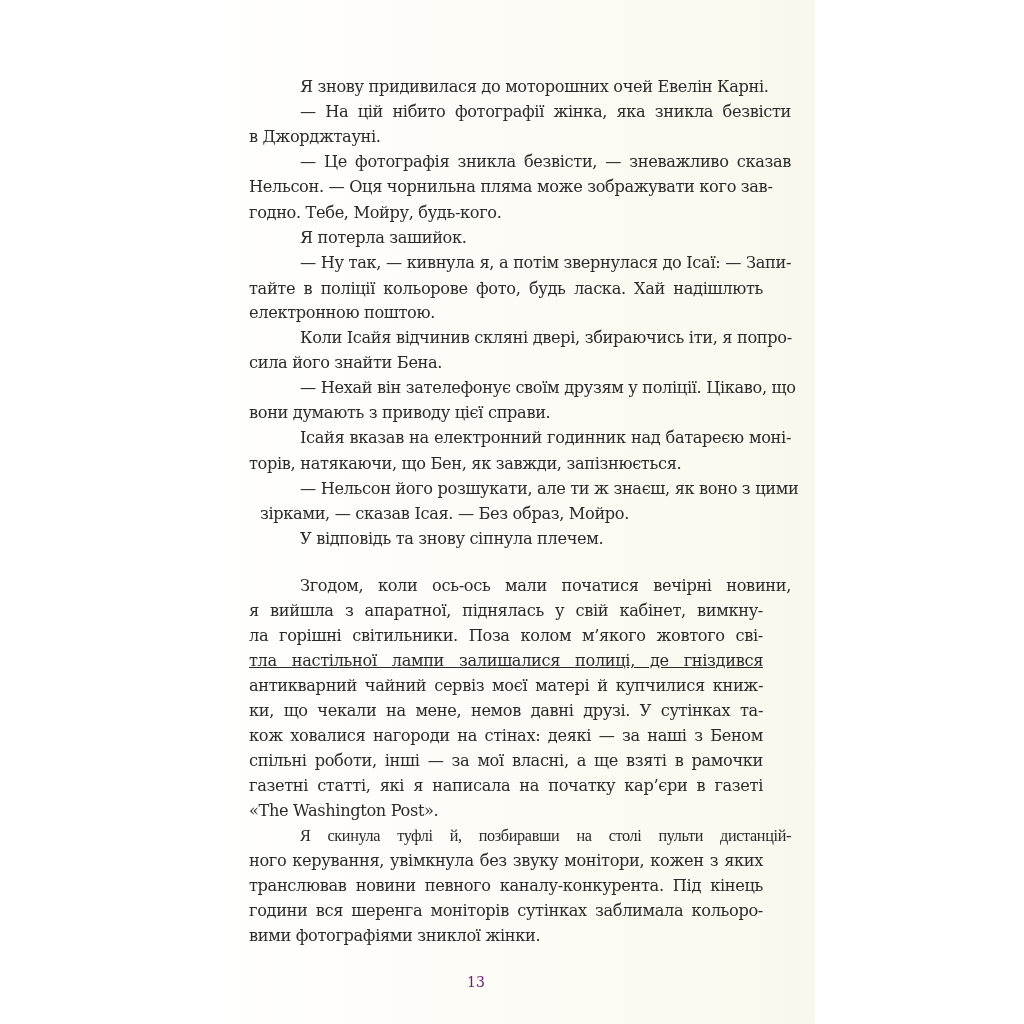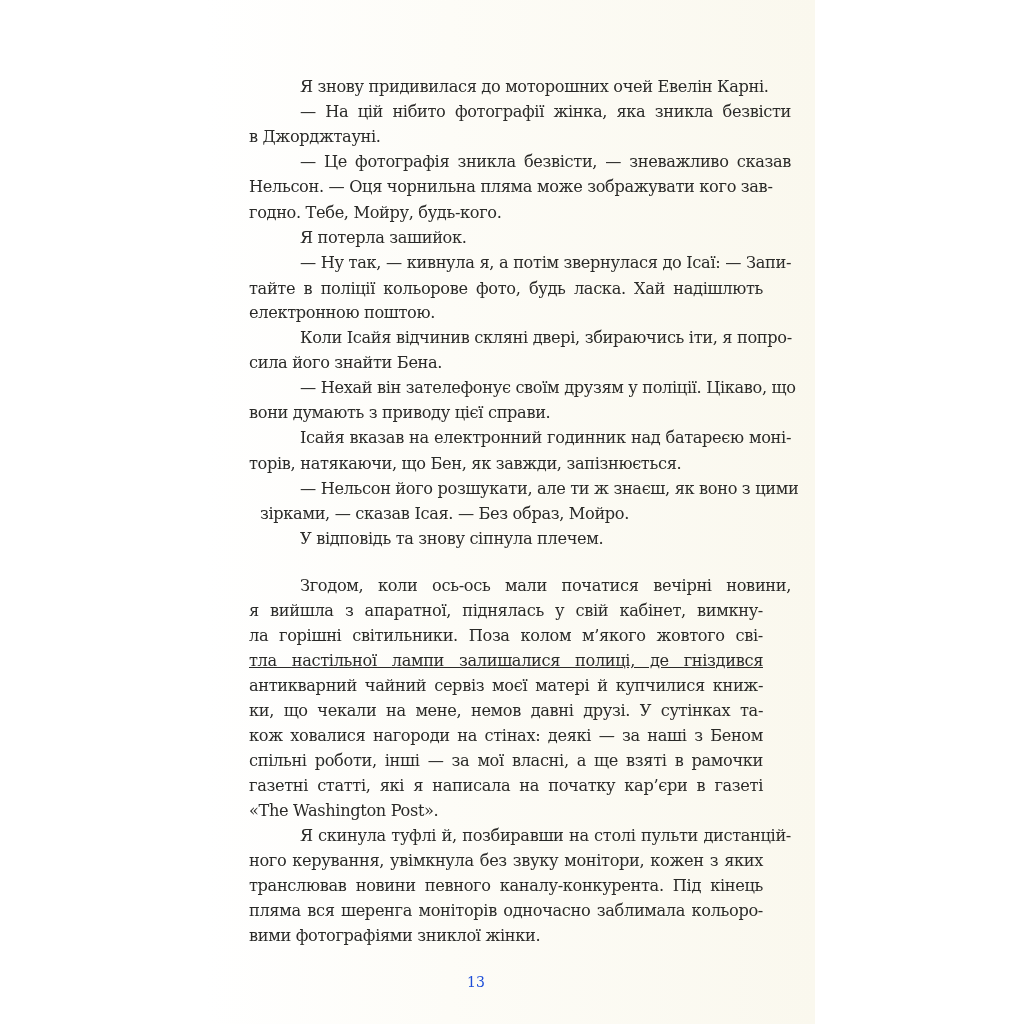--- a/index.html
+++ b/index.html
@@ -54,21 +54,21 @@
       text-align-last: left;
     }
     .page-number {
       position: absolute;
       left: 0;
       width: 944px;
       top: 974px;
       text-align: center;
       font-family: "DejaVu Serif", serif;
       font-size: 14px;
-      color: #1d4ed8;
+      color: #701a75;
       padding-left: 8px;
       box-sizing: border-box;
     }
   </style>
 </head>
 <body>
 
 <div class="page"></div>
 <div class="page-edge"></div>
 
@@ -98,20 +98,20 @@
   <div class="line indent" style="top:0px;">Згодом, коли ось-ось мали початися вечірні новини,</div>
   <div class="line" style="top:25px;">я вийшла з апаратної, піднялась у свій кабінет, вимкну-</div>
   <div class="line" style="top:50px;">ла горішні світильники. Поза колом м’якого жовтого сві-</div>
   <div class="line" style="top:75px;text-decoration:underline;">тла настільної лампи залишалися полиці, де гніздився</div>
   <div class="line" style="top:100px;">антикварний чайний сервіз моєї матері й купчилися книж-</div>
   <div class="line" style="top:125px;">ки, що чекали на мене, немов давні друзі. У сутінках та-</div>
   <div class="line" style="top:150px;">кож ховалися нагороди на стінах: деякі — за наші з Беном</div>
   <div class="line" style="top:175px;">спільні роботи, інші — за мої власні, а ще взяті в рамочки</div>
   <div class="line" style="top:200px;">газетні статті, які я написала на початку кар’єри в газеті</div>
   <div class="line last" style="top:225px;">«The Washington Post».</div>
-  <div class="line indent" style="top:250px;">Я скинула туфлі й, позбиравши на столі пульти дистанцій-</div>
+  <div class="line indent" style="top:250px;font-family:Liberation Serif, serif;">Я скинула туфлі й, позбиравши на столі пульти дистанцій-</div>
   <div class="line" style="top:275px;">ного керування, увімкнула без звуку монітори, кожен з яких</div>
   <div class="line" style="top:300px;">транслював новини певного каналу-конкурента. Під кінець</div>
-  <div class="line" style="top:325px;">пляма вся шеренга моніторів одночасно заблимала кольоро-</div>
+  <div class="line" style="top:325px;">години вся шеренга моніторів сутінках заблимала кольоро-</div>
   <div class="line last" style="top:350px;">вими фотографіями зниклої жінки.</div>
 </div>
 
 <div class="page-number">13</div>
 
 </body></html>

